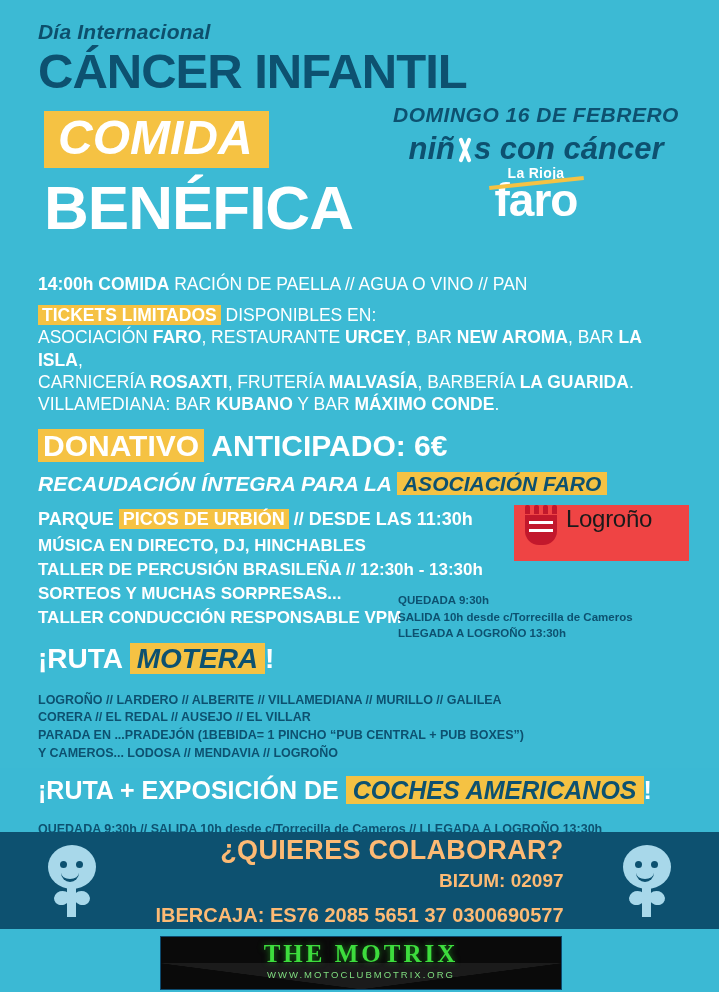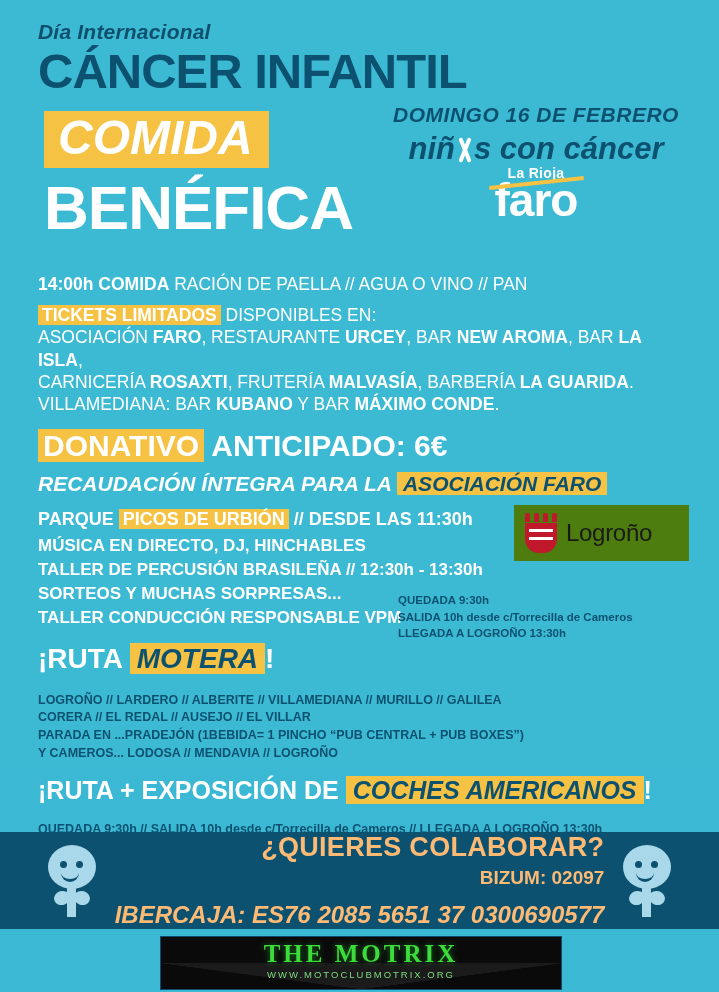--- a/index.html
+++ b/index.html
@@ -212,25 +212,24 @@
     font-weight: bold;
     color: #ffffff;
     line-height: 1.42;
   }
 
   
   .logrono-badge {
     position: absolute;
     right: 30px;
     top: 505px;
-    background: #4d7c0f;
+    background: #ef4444;
     width: 175px;
     height: 56px;
     display: flex;
-    align-items: center;
     gap: 9px;
     padding-left: 11px;
     box-sizing: border-box;
   }
   .logrono-shield {
     width: 32px;
     height: 40px;
     position: relative;
   }
   .logrono-shield .crown {
@@ -331,24 +330,23 @@
     font-size: 27px;
     font-weight: bold;
     letter-spacing: .3px;
   }
   .colab-bizum {
     font-size: 19px;
     font-weight: bold;
     margin-top: 4px;
   }
   .colab-iban {
-    font-size: 24px;
+    font-size: 20px;
     font-weight: bold;
     margin-top: 12px;
-    font-style: italic;
   }
   .mascot {
     position: absolute;
     top: 845px;
     width: 60px;
     height: 72px;
   }
   .mascot.left { left: 42px; }
   .mascot.right { right: 42px; }
   .mascot .head {

